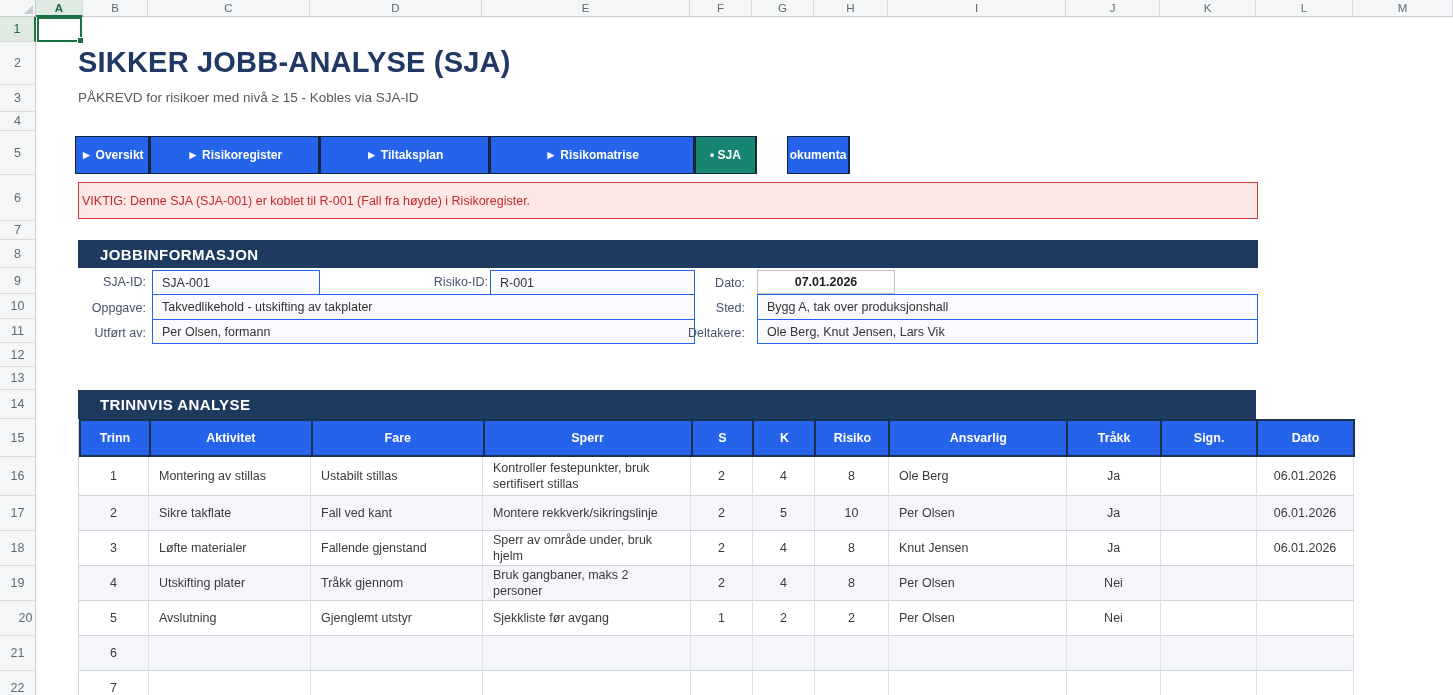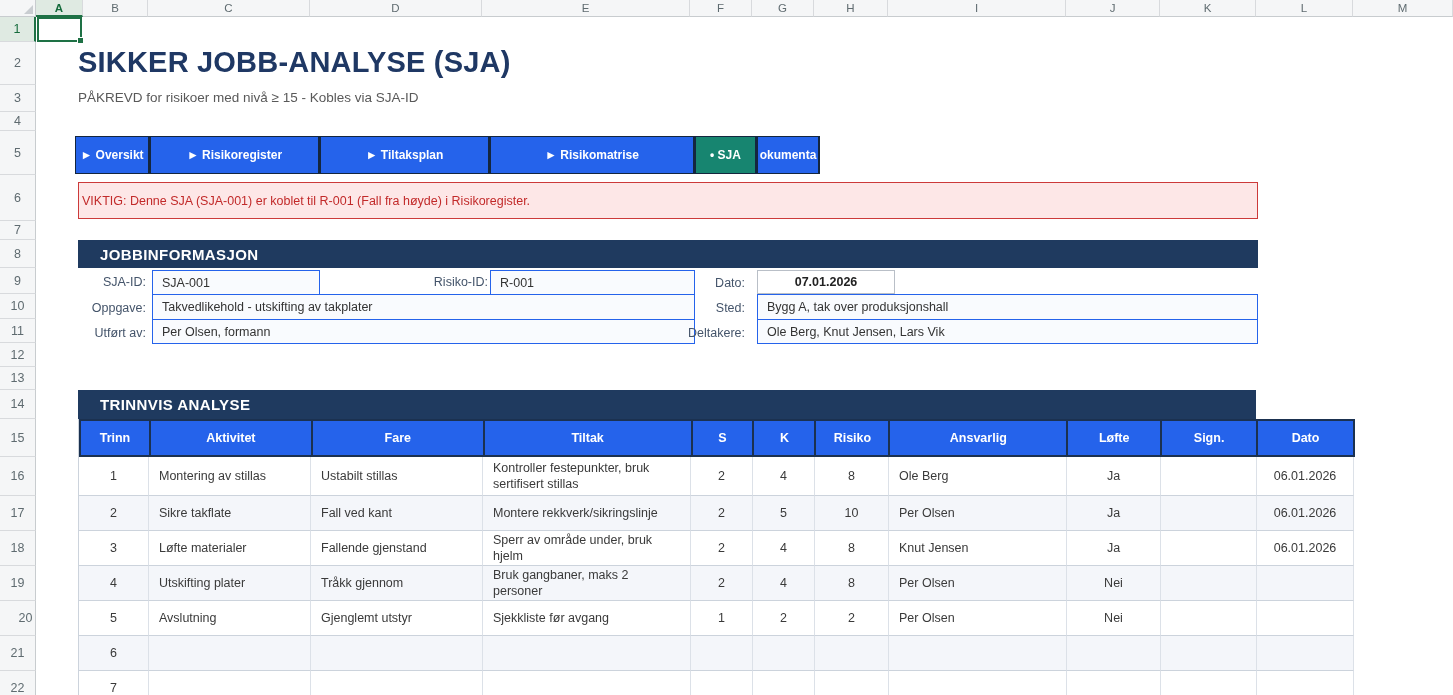--- a/index.html
+++ b/index.html
@@ -116,21 +116,21 @@
 
   <div class="abs title" style="left:78px;top:46px;">SIKKER JOBB-ANALYSE (SJA)</div>
   <div class="abs subtitle" style="left:78px;top:90px;">PÅKREVD for risikoer med nivå ≥ 15 - Kobles via SJA-ID</div>
 
   <div class="abs tabstrip" style="left:75px;top:136px;" id="tabstrip">
       <div class="tab" style="width: 75px;">► Oversikt</div>
       <div class="tab" style="width: 170px;">► Risikoregister</div>
       <div class="tab" style="width: 170px;">► Tiltaksplan</div>
       <div class="tab" style="width: 205px;">► Risikomatrise</div>
       <div class="tab active" style="width: 62px;">• SJA</div>
-      <div class="tab" style="width: 63px;">okumenta</div>
+      <div class="tab" style="width: 63px; margin-left: 30px;">okumenta</div>
     </div>
 
   <div class="abs warning" style="left:78px;top:182px;width:1180px;height:37px;">VIKTIG: Denne SJA (SJA-001) er koblet til R-001 (Fall fra høyde) i Risikoregister.</div>
 
   <div class="abs sectionbar" style="left:78px;top:240px;width:1180px;height:28px;">JOBBINFORMASJON</div>
 
   <div class="abs flabel" style="left:60px;top:270px;width:86px;">SJA-ID:</div>
   <div class="abs fbox" style="left:152px;top:270px;width:168px;height:25px;">SJA-001</div>
 
   <div class="abs flabel" style="left:370px;top:270px;width:118px;">Risiko-ID:</div>
@@ -151,26 +151,26 @@
   <div class="abs flabel" style="left:660px;top:321px;width:85px;">Deltakere:</div>
   <div class="abs fbox" style="left:757px;top:319px;width:501px;height:25px;">Ole Berg, Knut Jensen, Lars Vik</div>
 
   <div class="abs sectionbar" style="left:78px;top:390px;width:1178px;height:29px;">TRINNVIS ANALYSE</div>
 
   <div class="abs tbl" style="left:78px;top:419px;width:1277px;" id="analysistable">
       <div class="trow thead" style="height: 38px;">
         <div class="tcell" style="width: 70px;">Trinn</div>
         <div class="tcell" style="width: 162px;">Aktivitet</div>
         <div class="tcell" style="width: 172px;">Fare</div>
-        <div class="tcell" style="width: 208px;">Tiltak</div>
+        <div class="tcell" style="width: 208px;">Sperr</div>
         <div class="tcell" style="width: 62px;">S</div>
         <div class="tcell" style="width: 62px;">K</div>
         <div class="tcell" style="width: 74px;">Risiko</div>
         <div class="tcell" style="width: 178px;">Ansvarlig</div>
-        <div class="tcell" style="width: 94px;">Løfte</div>
+        <div class="tcell" style="width: 94px;">Tråkk</div>
         <div class="tcell" style="width: 96px;">Sign.</div>
         <div class="tcell" style="width: 97px;">Dato</div>
       </div>
       <div class="trow tdata" style="height: 39px;">
         <div class="tcell center" style="width: 70px;">1</div>
         <div class="tcell left" style="width: 162px;">Montering av stillas</div>
         <div class="tcell left" style="width: 172px;">Ustabilt stillas</div>
         <div class="tcell left" style="width: 208px;">Kontroller festepunkter, bruk sertifisert stillas</div>
         <div class="tcell center" style="width: 62px;">2</div>
         <div class="tcell center" style="width: 62px;">4</div>

